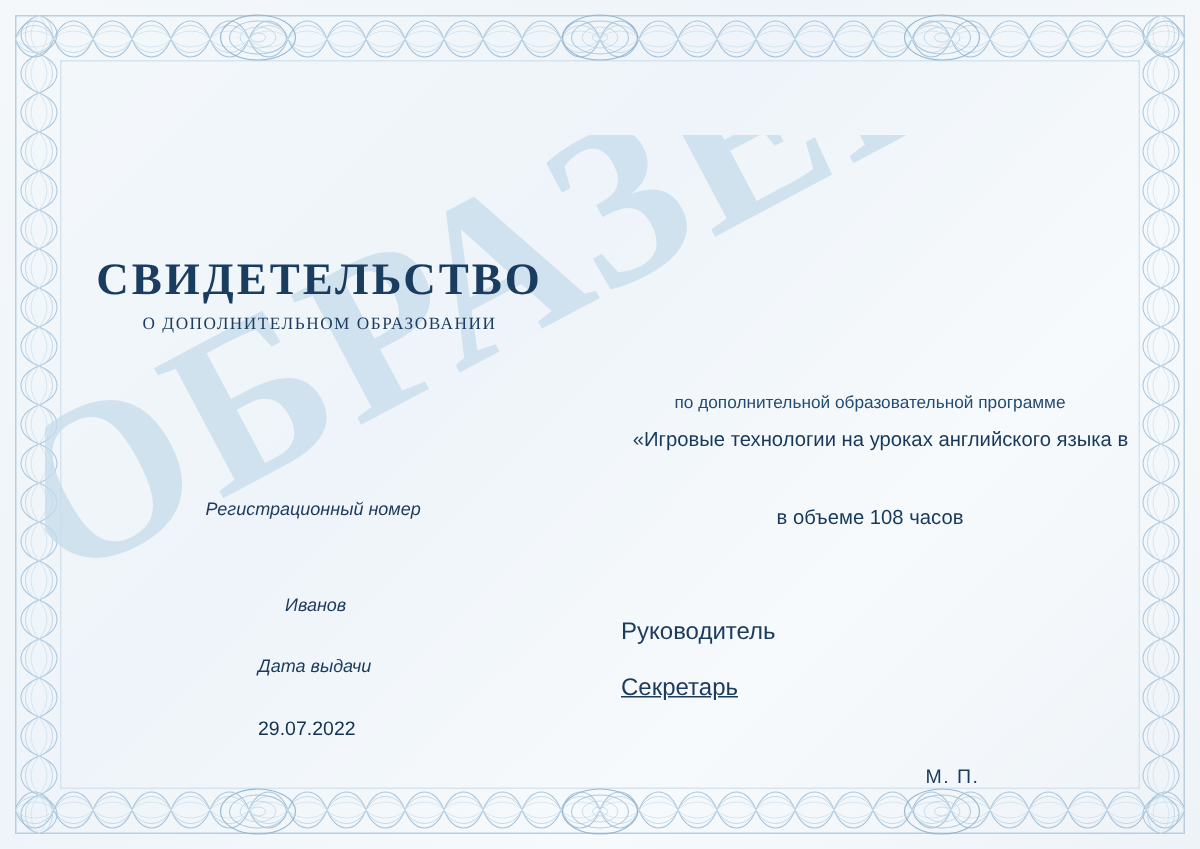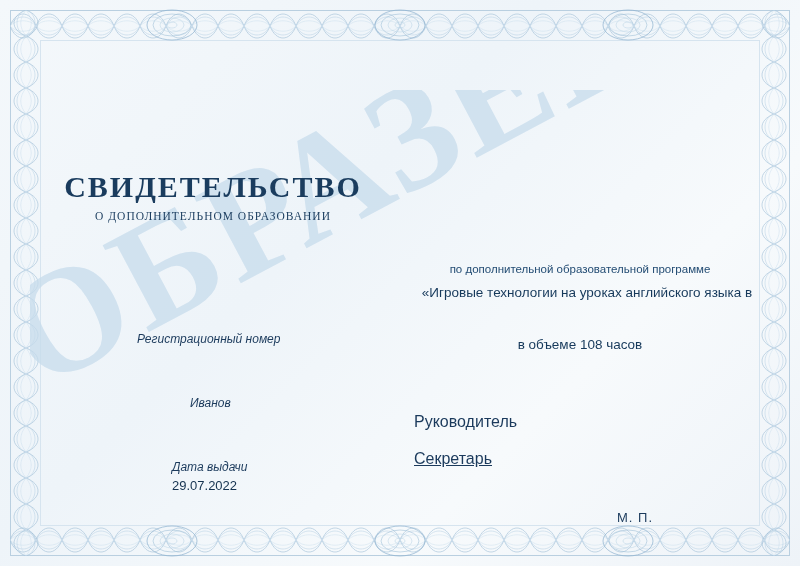--- a/index.html
+++ b/index.html
@@ -98,21 +98,21 @@
   }
   .field-value {
     position: absolute;
     font-size: 13px;
     color: #14324f;
     white-space: nowrap;
   }
 
   .lbl-reg   { left: 137px; top: 332px; }
   .lbl-city  { left: 190px; top: 396px; }
-  .lbl-date  { left: 172px; top: 460px; }
+  .lbl-date  { left: 172px; top: 437px; }
   .val-date  { left: 172px; top: 478px; }
 
   
   .r-line {
     position: absolute;
     text-align: center;
     white-space: nowrap;
   }
   .r-small { font-size: 11.5px; color: #234c73; }
   .r-name  { font-size: 15px; color: #16395b; }

